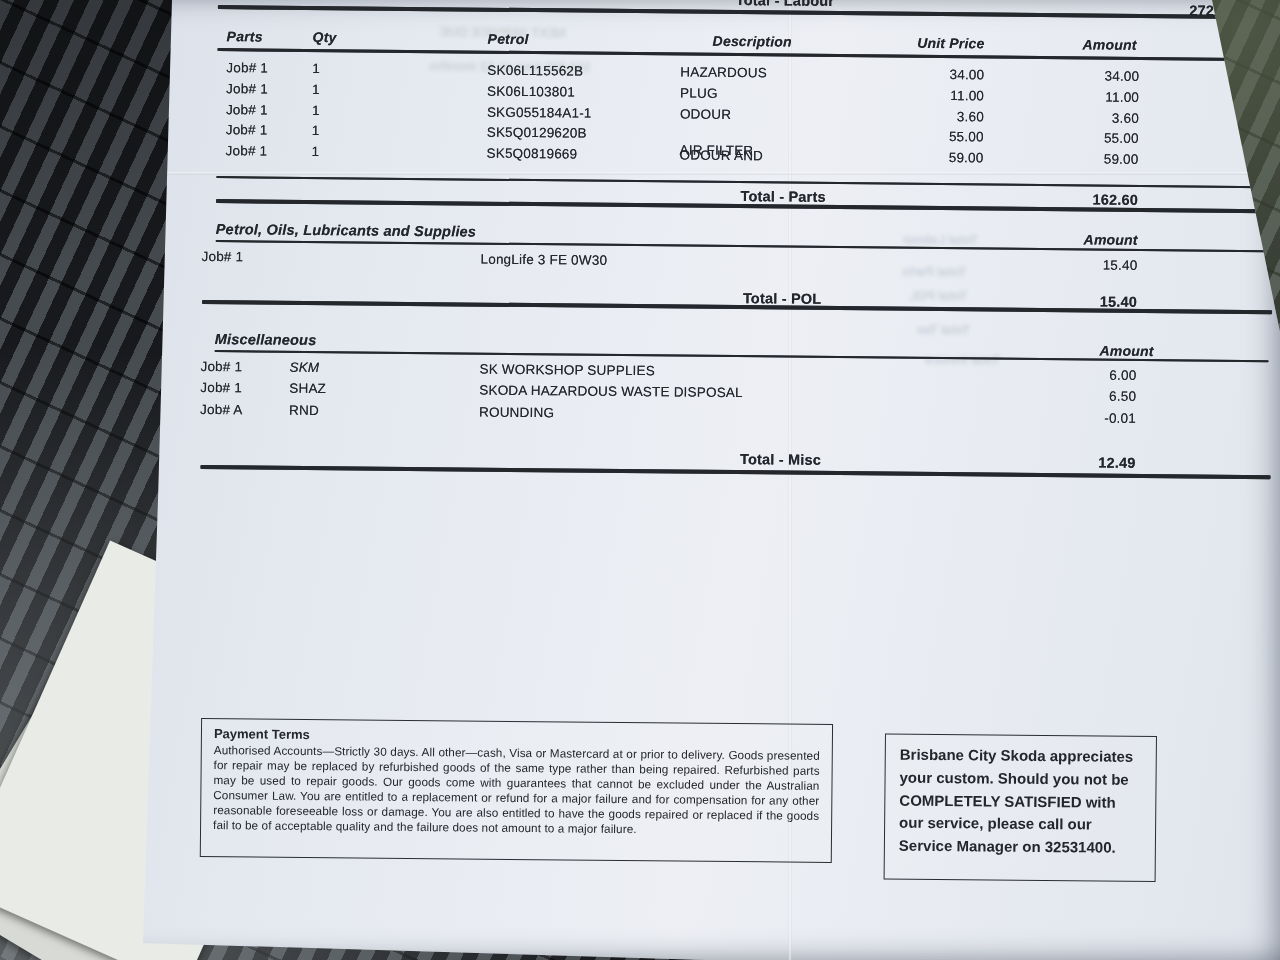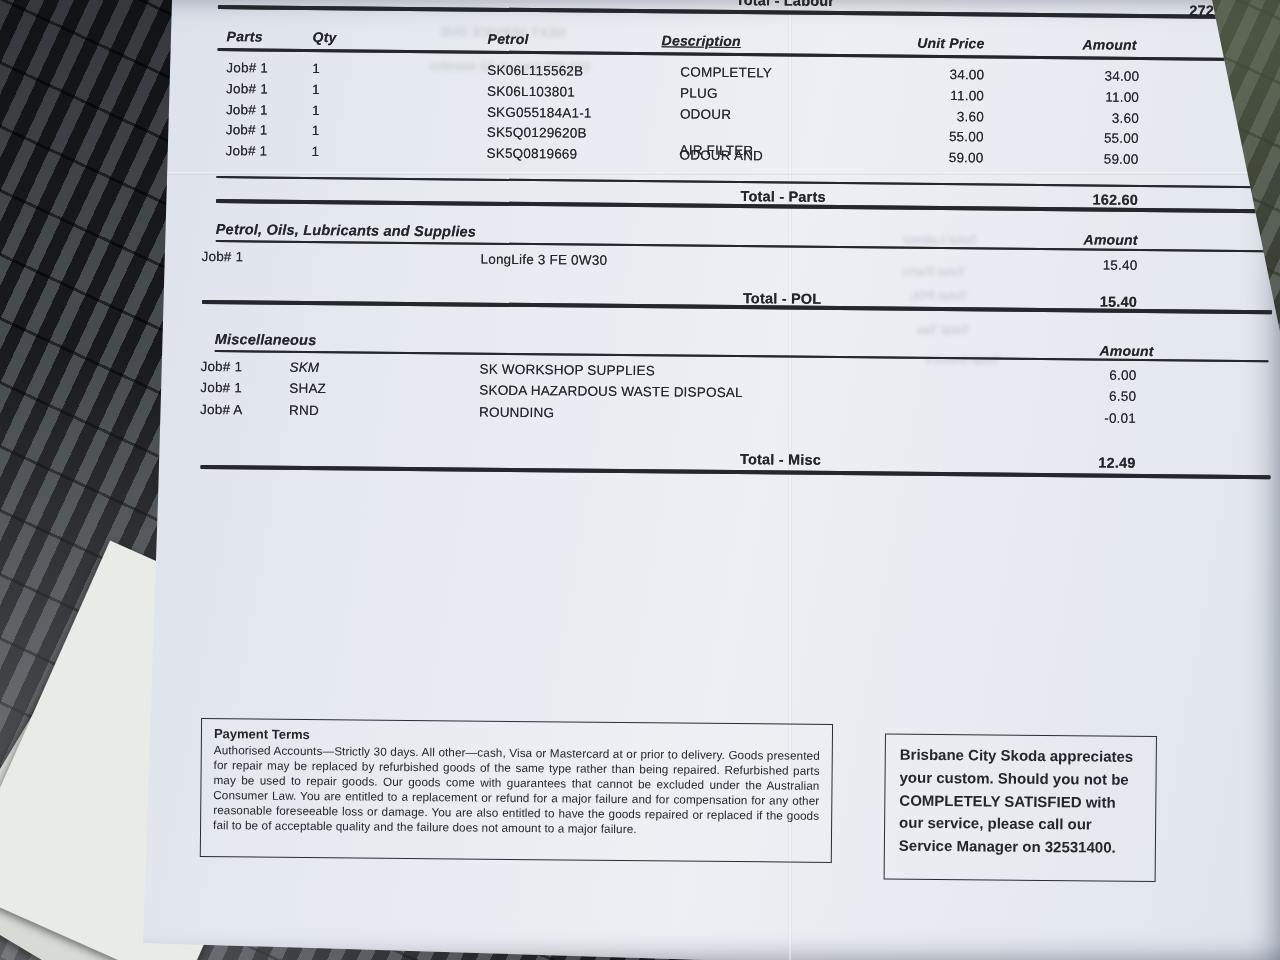--- a/index.html
+++ b/index.html
@@ -79,30 +79,30 @@
       <div class="bleed bleed-right" style="left:928px;top:346px;">Total Invoice</div>
 
       <div class="t tot" style="left:640px;top:-13px;width:290px;text-align:center;">Total - Labour</div>
       <div class="t tot right" style="left:1095px;top:-7px;">272.24</div>
       <div class="rule" style="left:218px;top:5px;width:1057px;height:3.5px;"></div>
 
       <div>
         <div class="t hdr" style="left:227px;top:28px;">Parts</div>
         <div class="t hdr" style="left:313px;top:28px;">Qty</div>
         <div class="t hdr" style="left:488px;top:28px;">Petrol</div>
-        <div class="t hdr" style="left:662px;top:28px;text-decoration:underline;">Description</div>
+        <div class="t hdr" style="left:713px;top:28px;">Description</div>
         <div class="t hdr right" style="left:845px;top:28px;">Unit Price</div>
         <div class="t hdr right" style="left:997px;top:28px;">Amount</div>
         <div class="rule" style="left:218px;top:48px;width:1057px;height:2.5px;"></div>
 
         <div>
           <div class="t" style="left:227px;top:60px;">Job# 1</div>
           <div class="t" style="left:313px;top:60px;">1</div>
           <div class="t" style="left:488px;top:60px;">SK06L115562B</div>
-          <div class="t" style="left:681px;top:60px;">COMPLETELY</div>
+          <div class="t" style="left:681px;top:60px;">HAZARDOUS</div>
           <div class="t right" style="left:845px;top:60px;">34.00</div>
           <div class="t right" style="left:1000px;top:60px;">34.00</div>
         </div>
         <div>
           <div class="t" style="left:227px;top:81px;">Job# 1</div>
           <div class="t" style="left:313px;top:81px;">1</div>
           <div class="t" style="left:488px;top:81px;text-align:center;">SK06L103801</div>
           <div class="t" style="left:681px;top:81px;text-align:center;">PLUG</div>
           <div class="t right" style="left:845px;top:81px;">11.00</div>
           <div class="t right" style="left:1000px;top:81px;">11.00</div>

